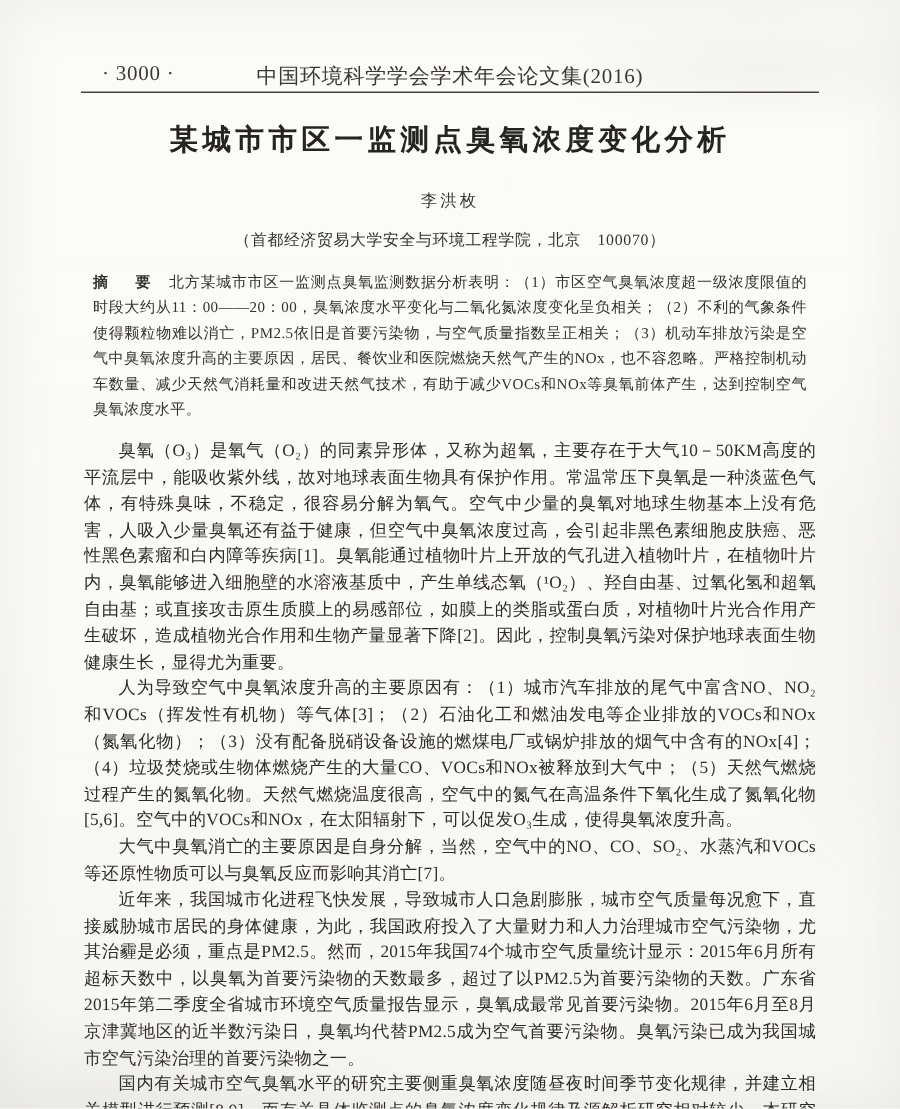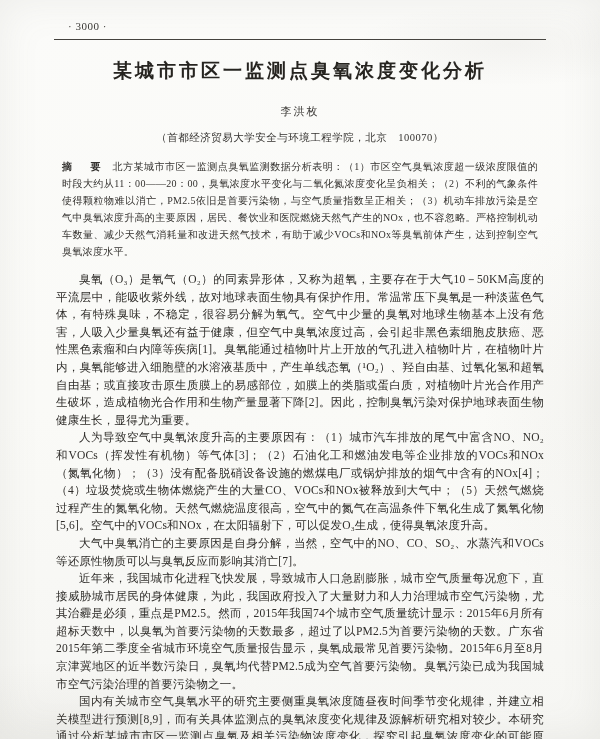--- a/index.html
+++ b/index.html
@@ -29,23 +29,24 @@
     top: 0; left: 0; right: 0; bottom: 0;
     pointer-events: none;
     background:
       radial-gradient(ellipse 220px 60px at 85% 6%, rgba(150,145,135,0.08), transparent 70%),
       radial-gradient(ellipse 300px 90px at 10% 98%, rgba(150,145,135,0.07), transparent 70%),
       radial-gradient(ellipse 160px 300px at 99% 55%, rgba(150,145,135,0.06), transparent 70%);
   }
   .running-head {
     position: relative;
     height: 15px;
-    font-size: 11px;
+    font-size: 14px;
     letter-spacing: 0.5px;
     color: #3a3835;
+    margin-top: 22px;
   }
   .folio {
     position: absolute;
     left: 12px;
     top: 0;
   }
   .proceedings {
     position: absolute;
     left: 0; right: 0;
     text-align: center;
@@ -105,20 +106,21 @@
   }
 </style>
 </head>
 <body>
 
 <div class="page">
   <div class="scan-smudge"></div>
 
   <div class="running-head">
     <span class="folio">· 3000 ·</span>
+    <span class="proceedings">中国环境科学学会学术年会论文集(2016)</span>
   </div>
   <hr class="head-rule">
 
   <h1 class="title">某城市市区一监测点臭氧浓度变化分析</h1>
 
   <div class="author">李洪枚</div>
 
   <div class="affiliation">（首都经济贸易大学安全与环境工程学院，北京　100070）</div>
 
   <div class="abstract">

